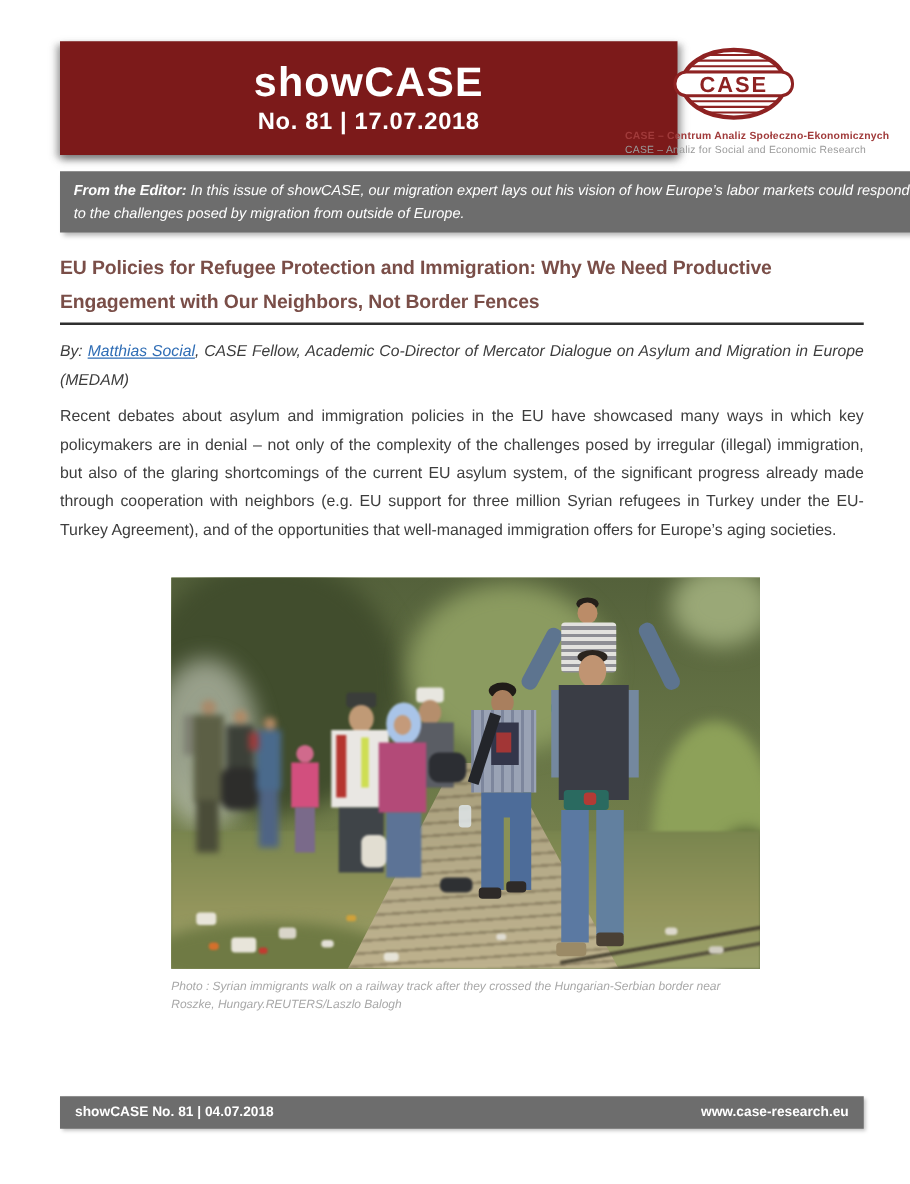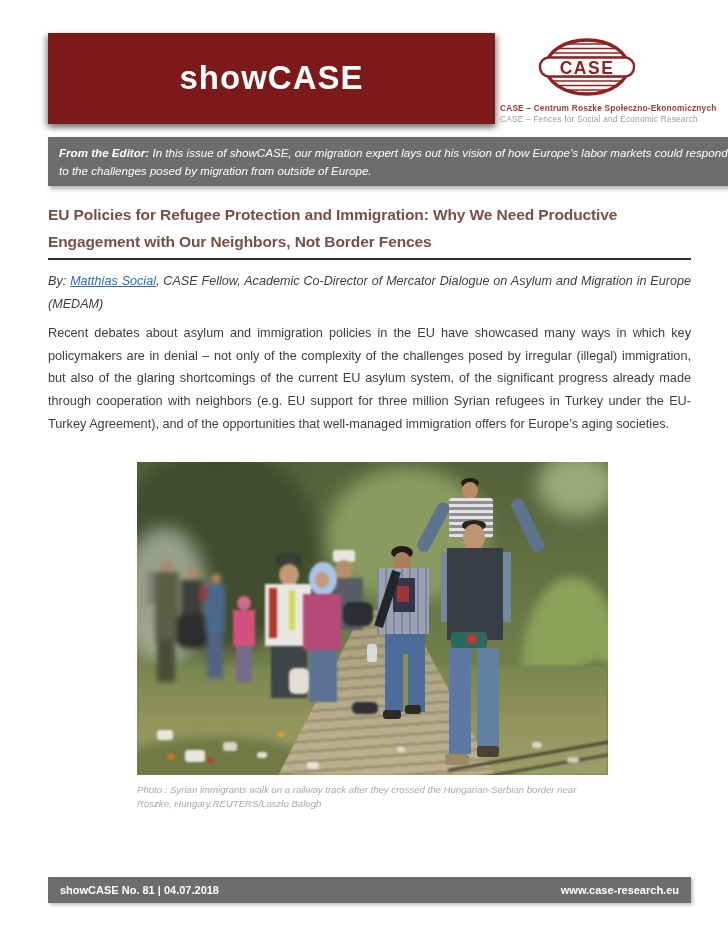--- a/index.html
+++ b/index.html
@@ -2,21 +2,21 @@
 <html><head>
 <meta charset="utf-8">
 <style>
   html,body{margin:0;padding:0;}
   body{
     width:728px;height:947px;position:relative;background:#ffffff;
     font-family:"Liberation Sans", sans-serif;overflow:hidden;
   }
   
   .banner{
-    position:absolute;left:48px;top:33px;width:447px;height:91px;
+    position:absolute;left:48px;top:33px;width:494px;height:91px;
     background:#7c1a1a;color:#fff;
     display:flex;flex-direction:column;align-items:center;justify-content:center;
     box-shadow:0 4px 6px rgba(70,70,70,.55), -4px 2px 5px rgba(130,130,130,.35), 4px 2px 5px rgba(130,130,130,.35);
   }
   .banner-title{font-size:33px;font-weight:bold;letter-spacing:1px;line-height:1.1;}
   .banner-issue{font-size:19px;font-weight:bold;letter-spacing:.5px;margin-top:3px;}
   
   .logo-svg{position:absolute;left:535px;top:36px;width:104px;height:62px;}
   .logo-caption-pl{position:absolute;left:500px;top:103px;width:220px;font-size:8.3px;font-weight:bold;color:#a03a3a;letter-spacing:.2px;}
   .logo-caption-en{position:absolute;left:500px;top:114px;width:220px;font-size:8.3px;color:#9a9a9a;letter-spacing:.2px;}
@@ -65,20 +65,21 @@
     padding:0 12px;box-sizing:border-box;
     box-shadow:2px 2px 3px rgba(0,0,0,.25);
   }
   .footer a{color:#fff;text-decoration:none;}
 </style>
 </head>
 <body>
 
 <div class="banner">
   <div class="banner-title">showCASE</div>
+  <div class="banner-issue">No. 81 | 17.07.2018</div>
 </div>
 
 <svg class="logo-svg" viewBox="0 0 104 62">
   <defs>
     <clipPath id="ellclip">
         <ellipse cx="52" cy="31" rx="41" ry="27"></ellipse>
       </clipPath>
   </defs>
   <g clip-path="url(#ellclip)" stroke="#8e2222" stroke-width="1.7">
     <line x1="4" y1="8" x2="100" y2="8"></line>
@@ -87,22 +88,22 @@
     <line x1="4" y1="21.5" x2="100" y2="21.5"></line>
     <line x1="4" y1="40.5" x2="100" y2="40.5"></line>
     <line x1="4" y1="45" x2="100" y2="45"></line>
     <line x1="4" y1="49.5" x2="100" y2="49.5"></line>
     <line x1="4" y1="54" x2="100" y2="54"></line>
   </g>
   <ellipse cx="52" cy="31" rx="41" ry="27" fill="none" stroke="#8e2222" stroke-width="3.4"></ellipse>
   <rect x="5" y="21.5" width="94" height="19" rx="9" fill="#ffffff" stroke="#8e2222" stroke-width="2.4"></rect>
   <text x="52" y="37.5" text-anchor="middle" font-family="Liberation Sans, sans-serif" font-size="17.5" font-weight="bold" fill="#8e2222" letter-spacing="1.5">CASE</text>
 </svg>
-<div class="logo-caption-pl">CASE – Centrum Roszke Społeczno-Ekonomicznych</div>
-<div class="logo-caption-en">CASE – Fences for Social and Economic Research</div>
+<div class="logo-caption-pl">CASE – Centrum Analiz Społeczno-Ekonomicznych</div>
+<div class="logo-caption-en">CASE – Analiz for Social and Economic Research</div>
 
 <div class="editor-box">
   <span class="editor-label">From the Editor:</span>
   <span>In this issue of showCASE, our migration expert lays out his vision of how Europe’s labor markets could respond to the challenges posed by migration from outside of Europe.</span>
 </div>
 
 <div class="article-title">EU Policies for Refugee Protection and Immigration: Why We Need Productive Engagement with Our Neighbors, Not Border Fences</div>
 <div class="title-rule"></div>
 
 <div class="byline"><span>By: </span><a href="#">Matthias Social</a><span>, CASE Fellow, Academic Co-Director of Mercator Dialogue on Asylum and Migration in Europe (MEDAM)</span></div>

